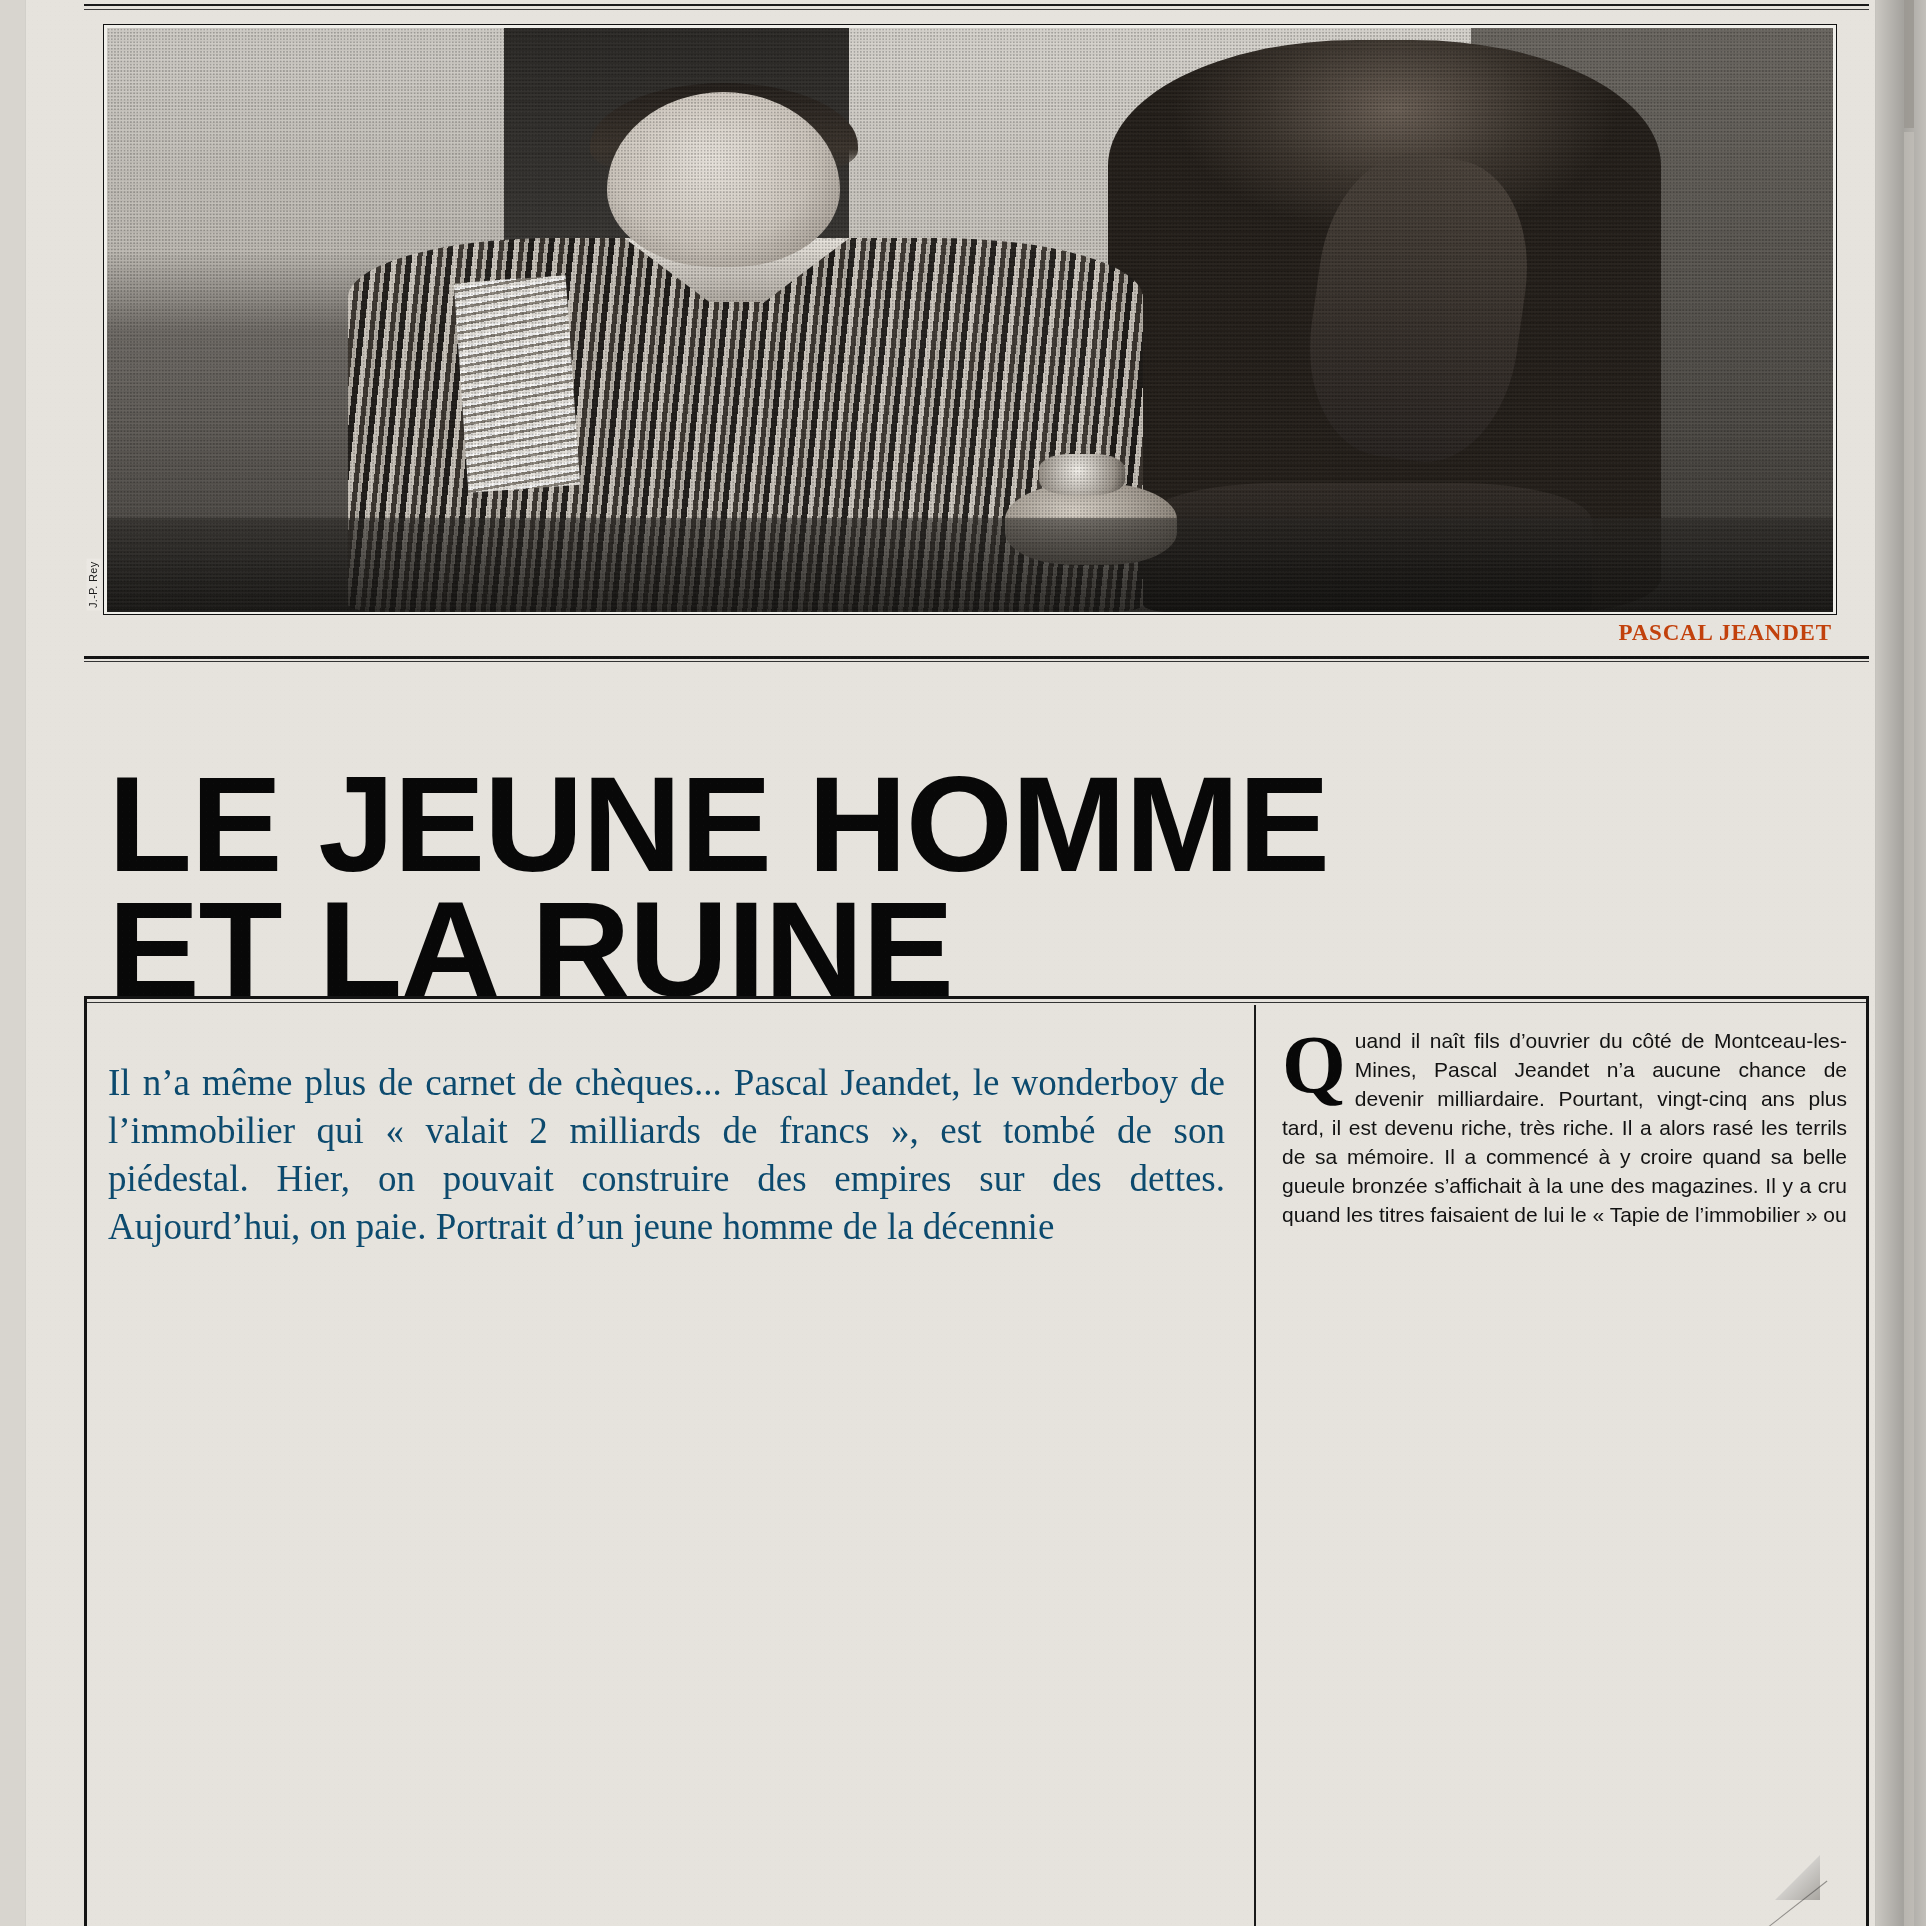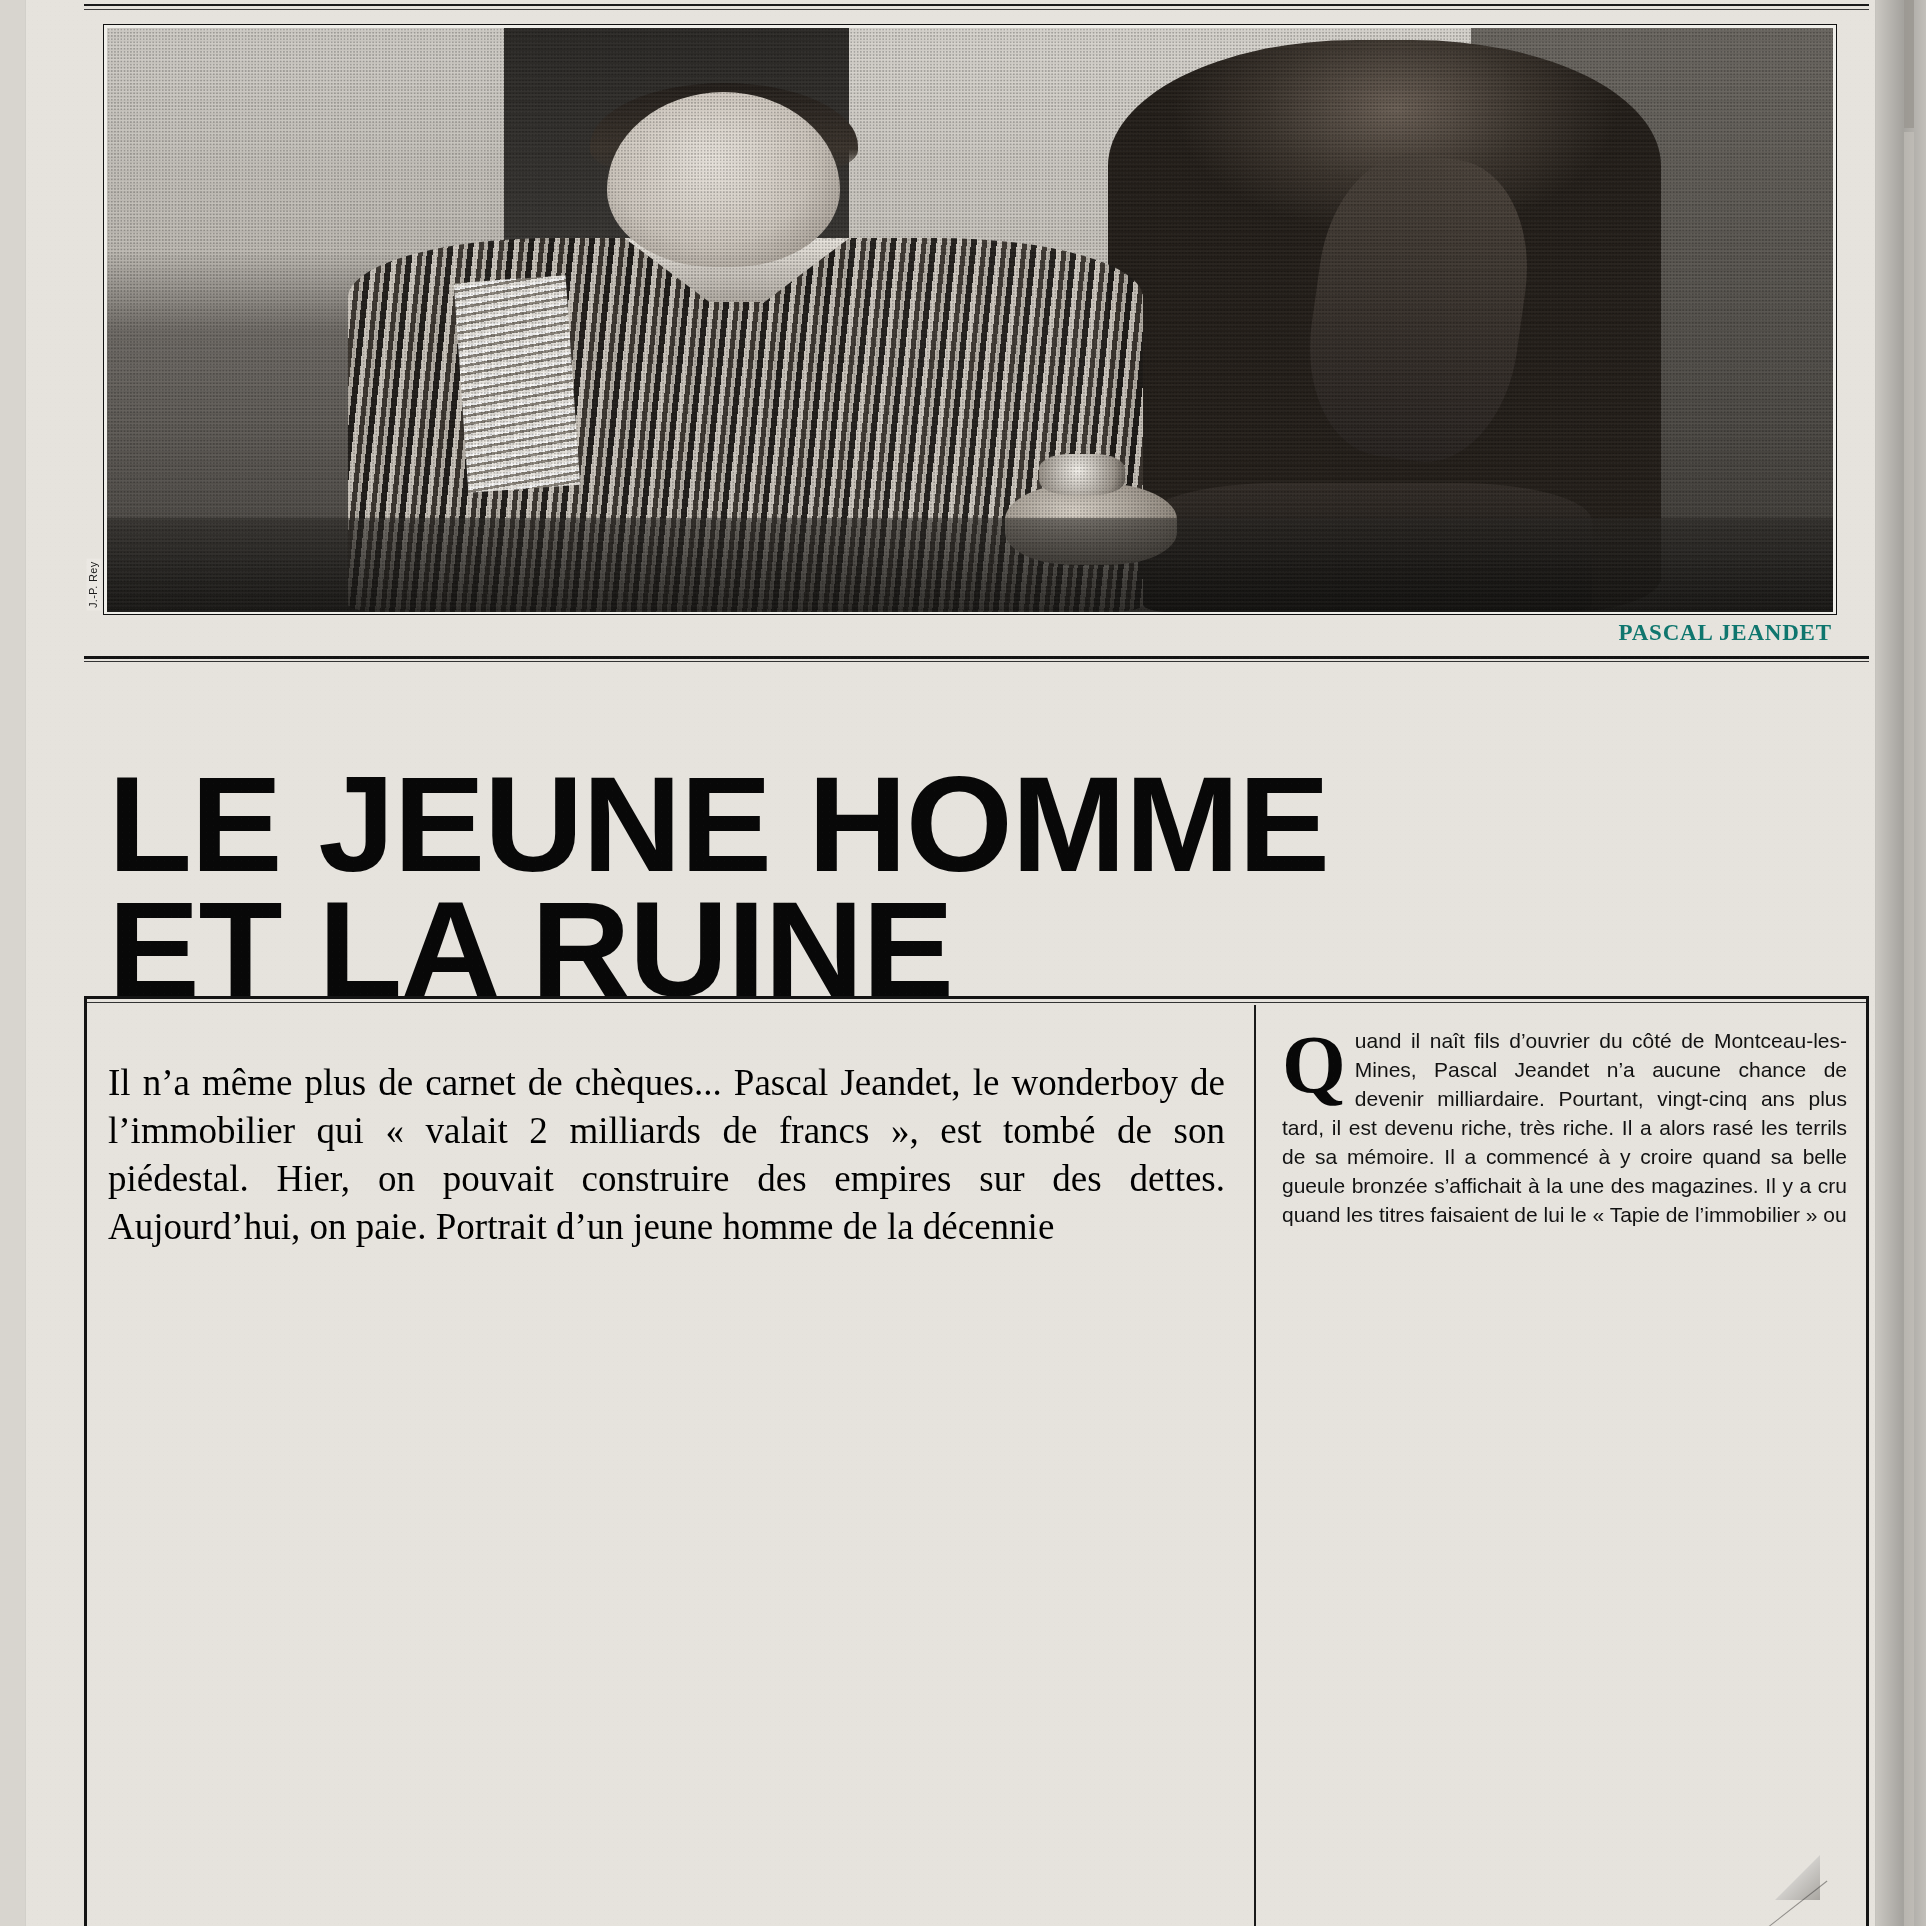--- a/index.html
+++ b/index.html
@@ -283,21 +283,21 @@
     width: 1734px;
     text-align: right;
     padding-right: 5.1px;
     box-sizing: border-box;
   }
   .caption-row span {
     font-family: "Liberation Serif", serif;
     font-weight: bold;
     font-size: 23px;
     letter-spacing: 0.8px;
-    color: #0f766e;
+    color: #c2410c;
   }
 
   .rule-under-caption {
     position: absolute;
     left: 58px;
     top: 656px;
     width: 1785px;
     height: 2.6px;
     background: #141414;
   }
@@ -373,21 +373,21 @@
 
   
   .standfirst {
     position: absolute;
     left: 82px;
     top: 1022px;
     width: 1117px;
     font-family: "Liberation Serif", serif;
     font-size: 37px;
     line-height: 1.30;
-    color: #000000;
+    color: #0c4a6e;
     text-align: justify;
     hyphens: none;
   }
 
   
   .body-col {
     position: absolute;
     left: 1256px;
     top: 1027px;
     width: 565px;

